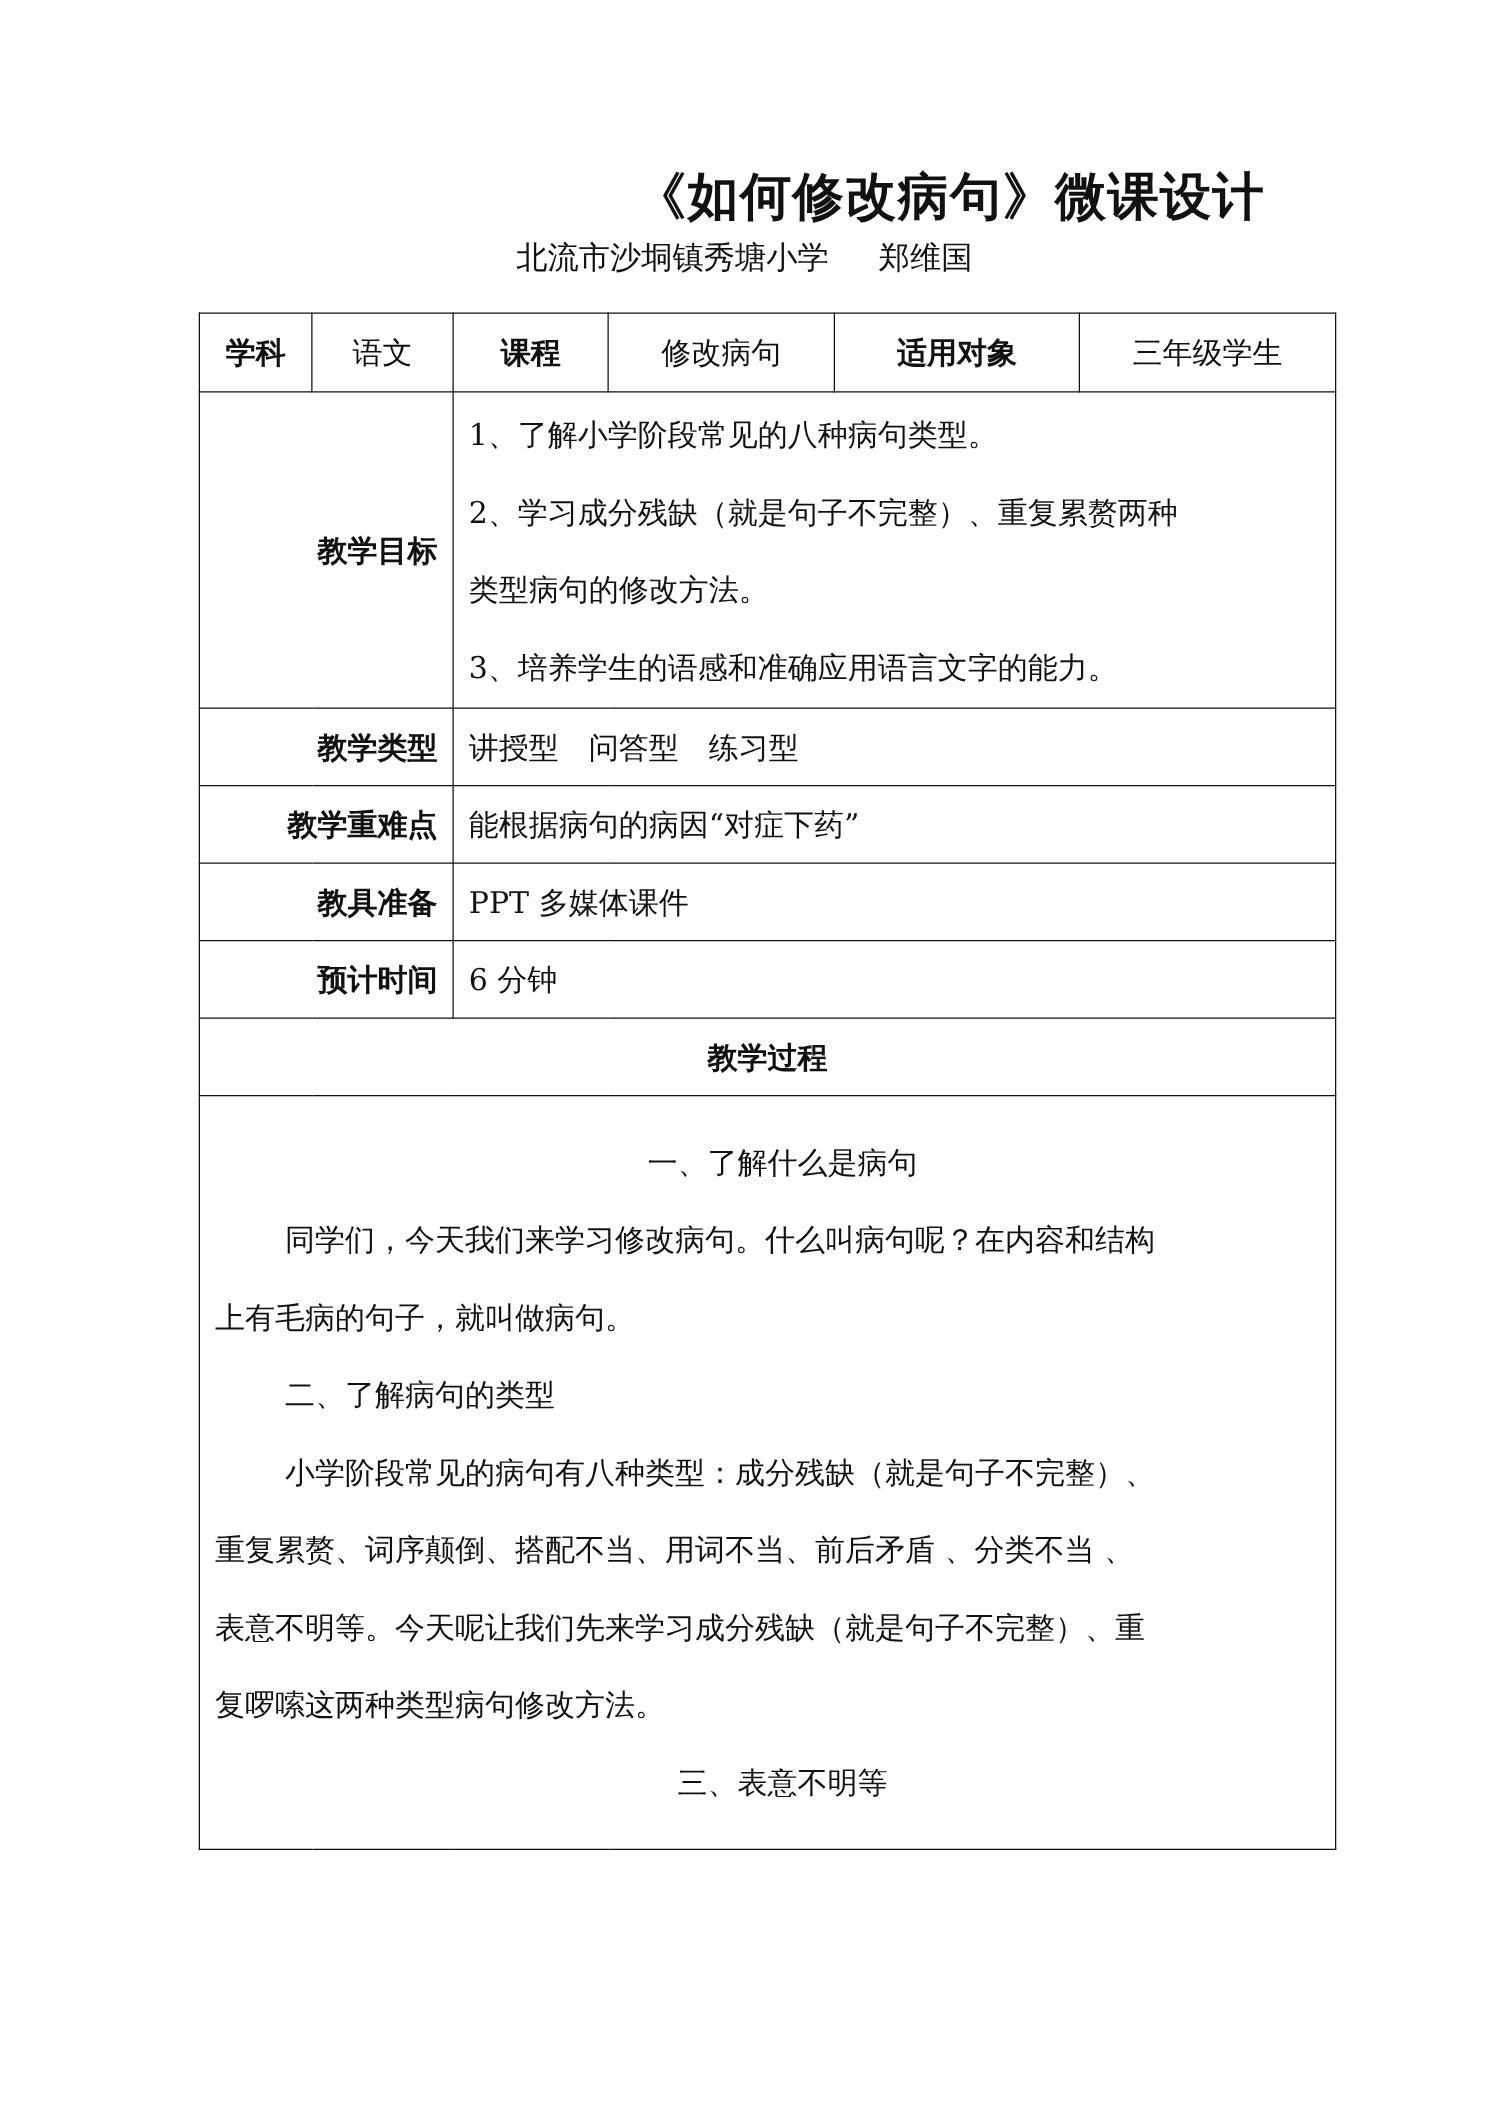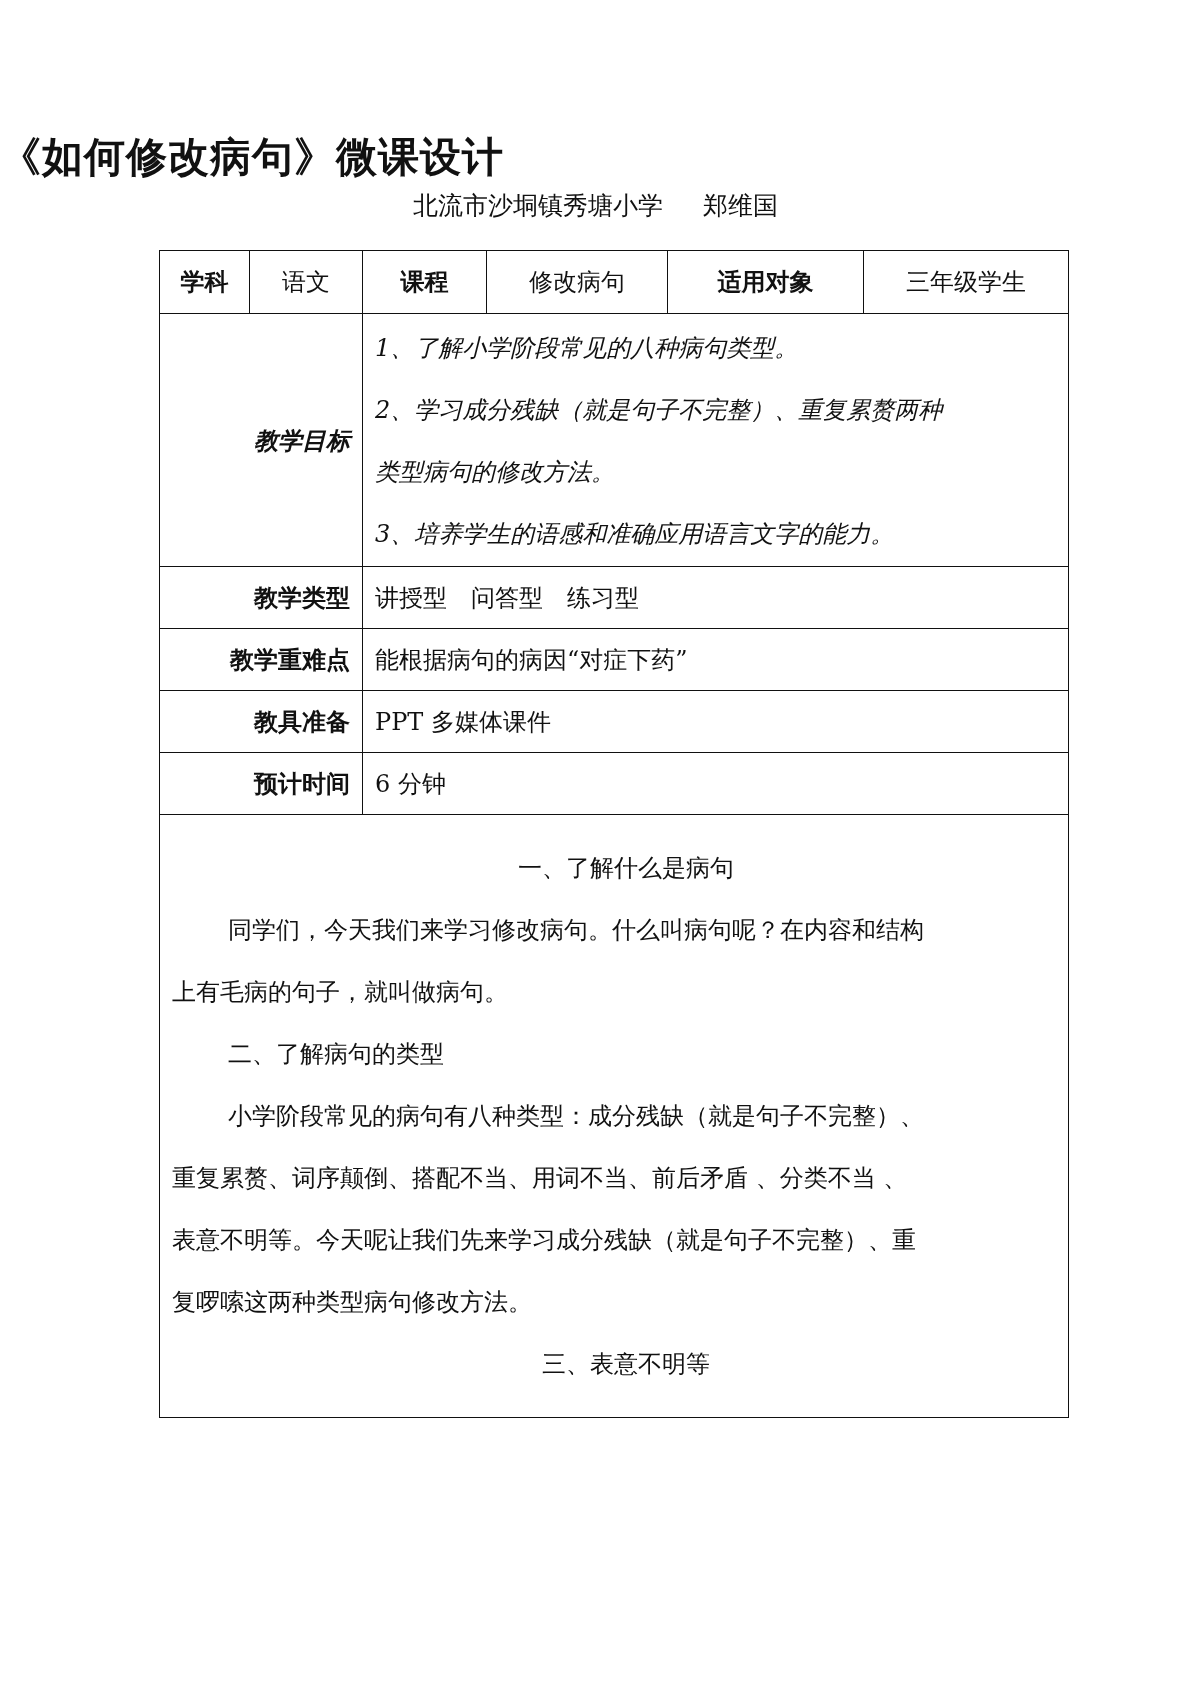--- a/index.html
+++ b/index.html
@@ -1,29 +1,29 @@
 <!DOCTYPE html>
 <html><head>
 <meta charset="utf-8">
 <style>
   html, body { margin: 0; padding: 0; background: #ffffff; }
   body { width: 1191px; height: 1684px; position: relative; overflow: hidden;
          font-family: "DejaVu Serif", "Liberation Serif", serif; color: #111; }
-  .title { position: absolute; top: 130px; left: 0; width: 1012px; text-align: left;
+  .title { position: absolute; top: 130px; left: 0; width: 1012px; text-align: right;
            font-size: 41px; font-weight: bold; font-family: "DejaVu Sans", "Liberation Sans", sans-serif; letter-spacing: 1px; }
   .subtitle { position: absolute; top: 189px; left: 0; width: 1191px; text-align: center;
               font-size: 25px; }
   .subtitle .gap { display: inline-block; width: 40px; }
   table.main { position: absolute; top: 250px; left: 159px; width: 909px;
                border-collapse: collapse; table-layout: fixed; }
   table.main td { border: 1.5px solid #111; padding: 0 12px; font-size: 24px; vertical-align: middle; }
   .lbl { font-weight: bold; font-family: "DejaVu Sans", "Liberation Sans", sans-serif; text-align: right; }
   .center { text-align: center; }
   .r-head td { height: 62px; }
-  .r-obj td { height: 250px; vertical-align: top; font-style: italic; }
+  .r-obj td { height: 250px; vertical-align: top; }
   .r-std td { height: 61px; }
   .obj-line { line-height: 62px; }
   .proc-title td { height: 61px; text-align: center; }
   .proc-body td { height: 602px; vertical-align: top; padding: 10px 12px 0 12px; }
   .p { font-size: 24px; line-height: 62px; margin: 0; }
   .indent1 { padding-left: 24px; text-align: center; }
   .indent2 { text-indent: 56px; }
 </style>
 </head>
 <body>
@@ -71,20 +71,23 @@
     <td colspan="4">能根据病句的病因“对症下药”</td>
   </tr>
   <tr class="r-std">
     <td colspan="2" class="lbl">教具准备</td>
     <td colspan="4">PPT 多媒体课件</td>
   </tr>
   <tr class="r-std">
     <td colspan="2" class="lbl">预计时间</td>
     <td colspan="4">6 分钟</td>
   </tr>
+  <tr class="proc-title">
+    <td colspan="6" class="lbl">教学过程</td>
+  </tr>
   <tr class="proc-body">
     <td colspan="6">
       <p class="p indent1">一、了解什么是病句</p>
       <p class="p indent2">同学们，今天我们来学习修改病句。什么叫病句呢？在内容和结构</p>
       <p class="p">上有毛病的句子，就叫做病句。</p>
       <p class="p indent2">二、了解病句的类型</p>
       <p class="p indent2">小学阶段常见的病句有八种类型：成分残缺（就是句子不完整）、</p>
       <p class="p">重复累赘、词序颠倒、搭配不当、用词不当、前后矛盾 、分类不当 、</p>
       <p class="p">表意不明等。今天呢让我们先来学习成分残缺（就是句子不完整）、重</p>
       <p class="p">复啰嗦这两种类型病句修改方法。</p>

